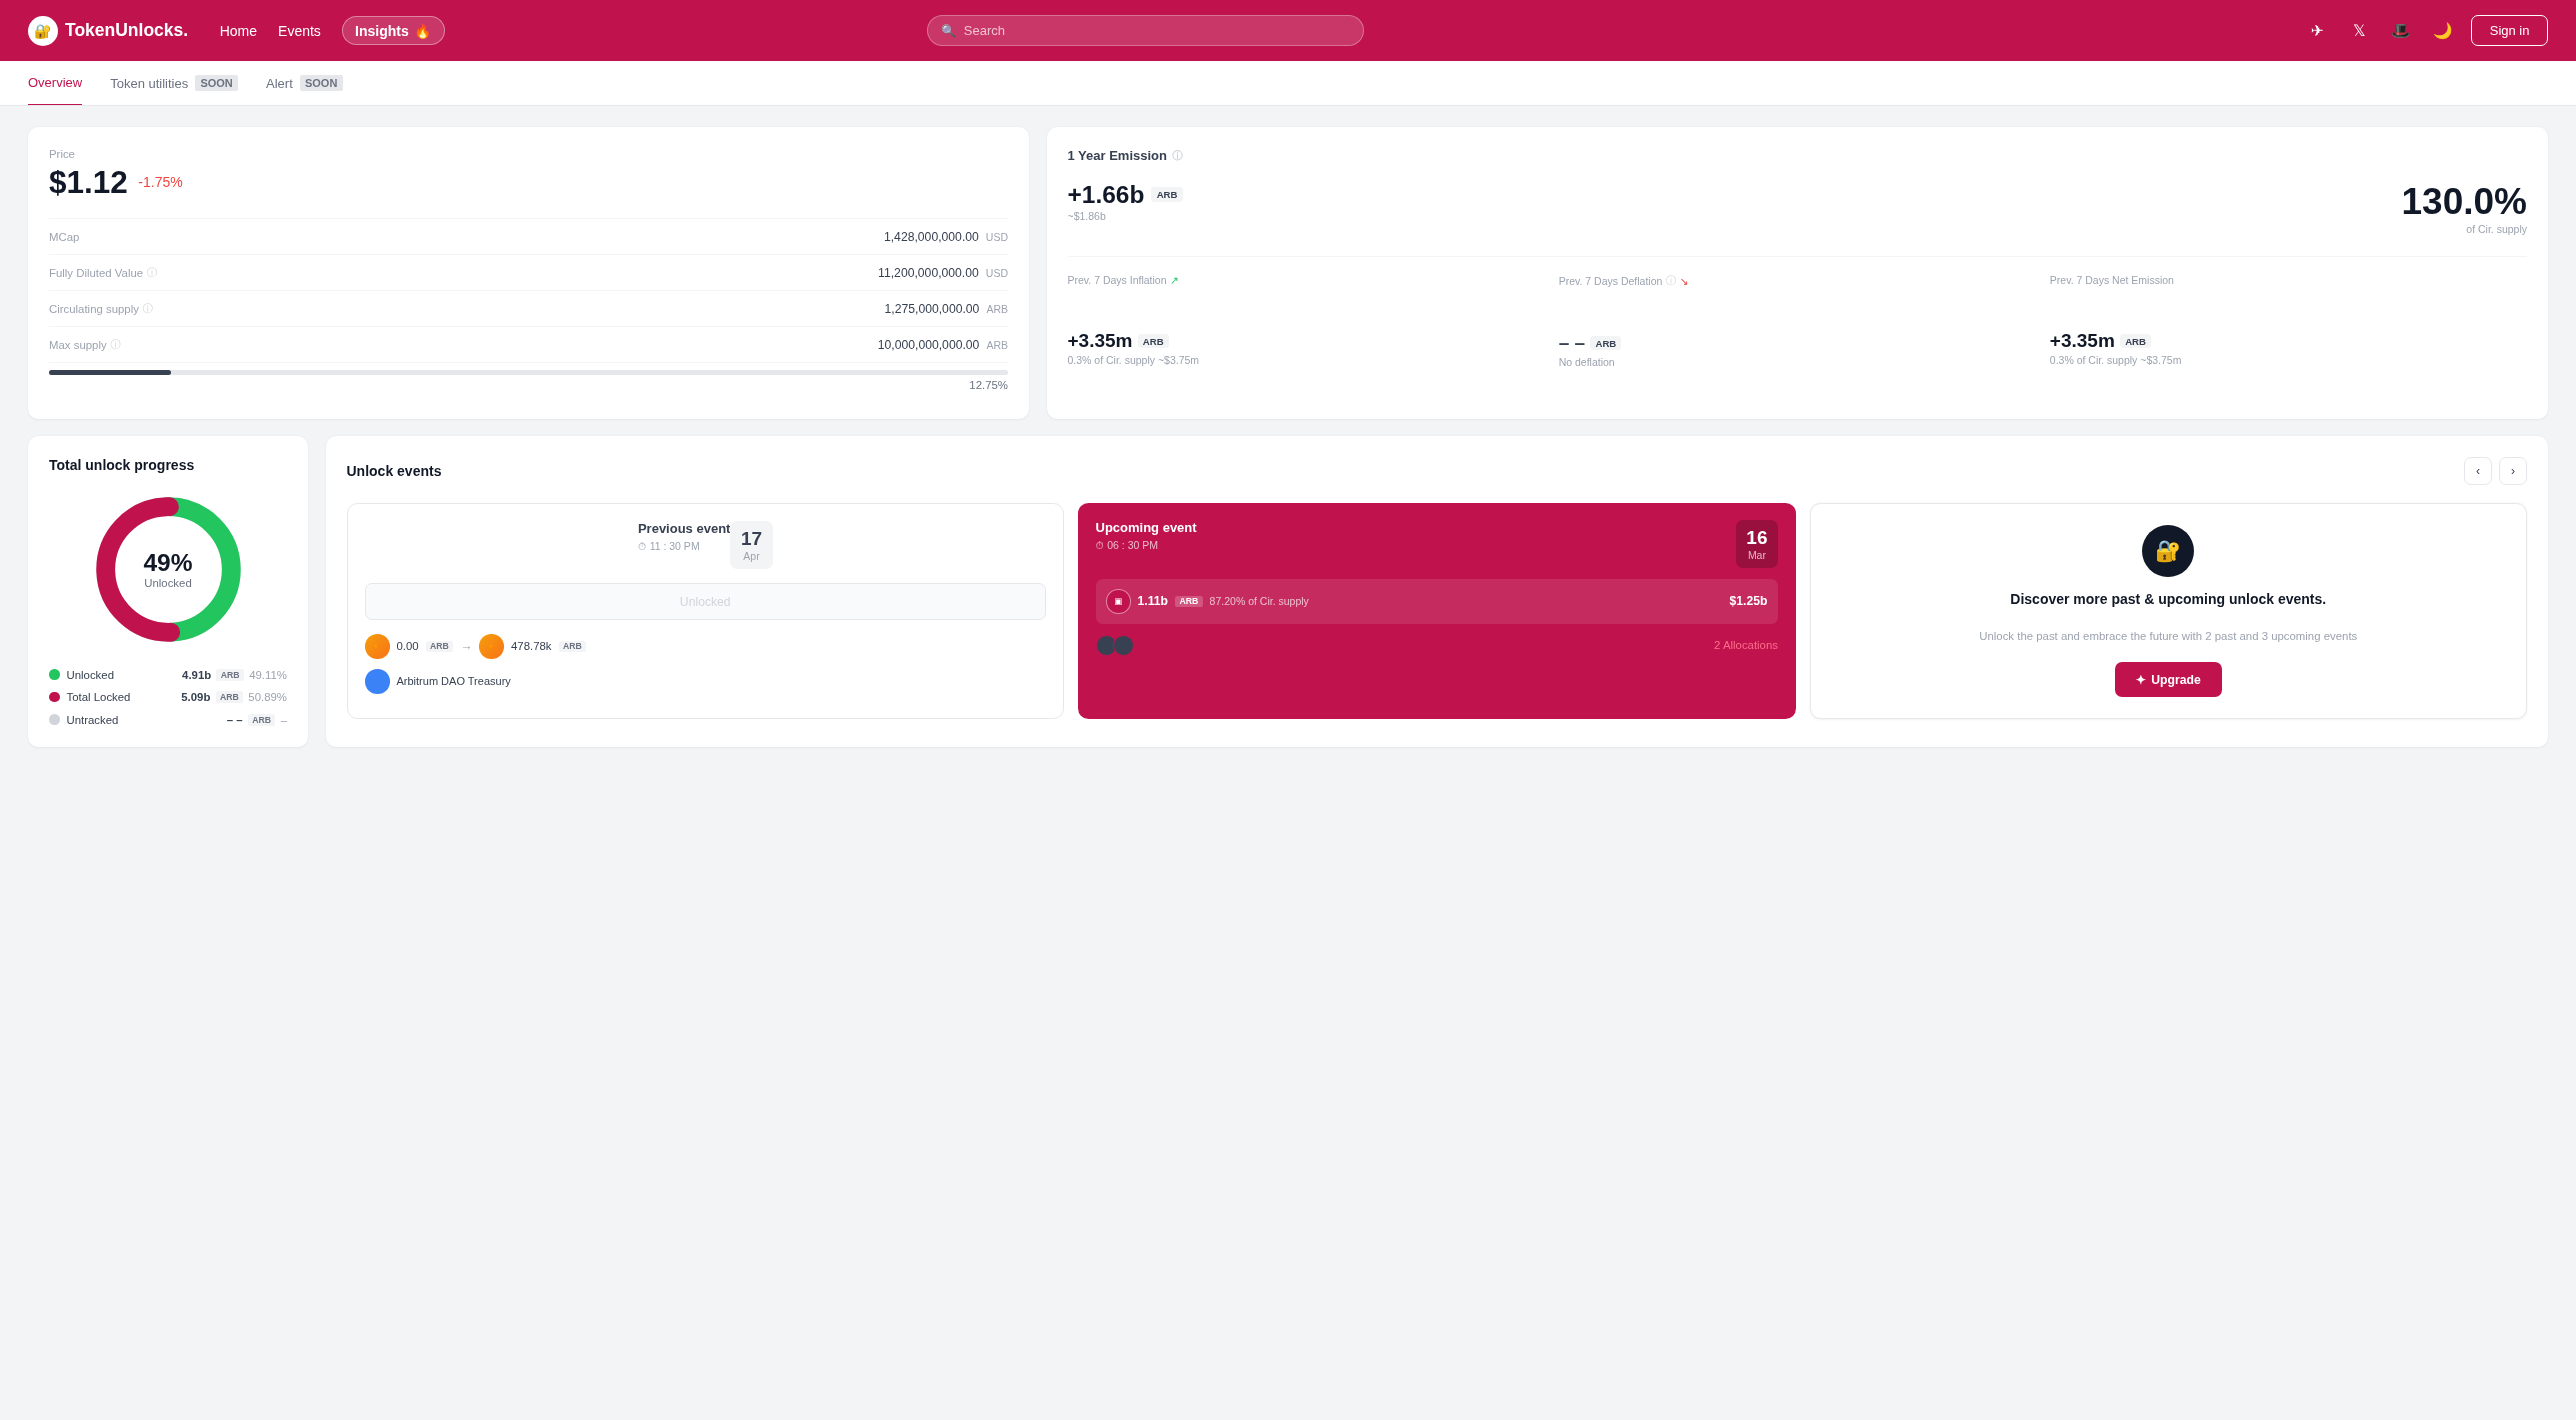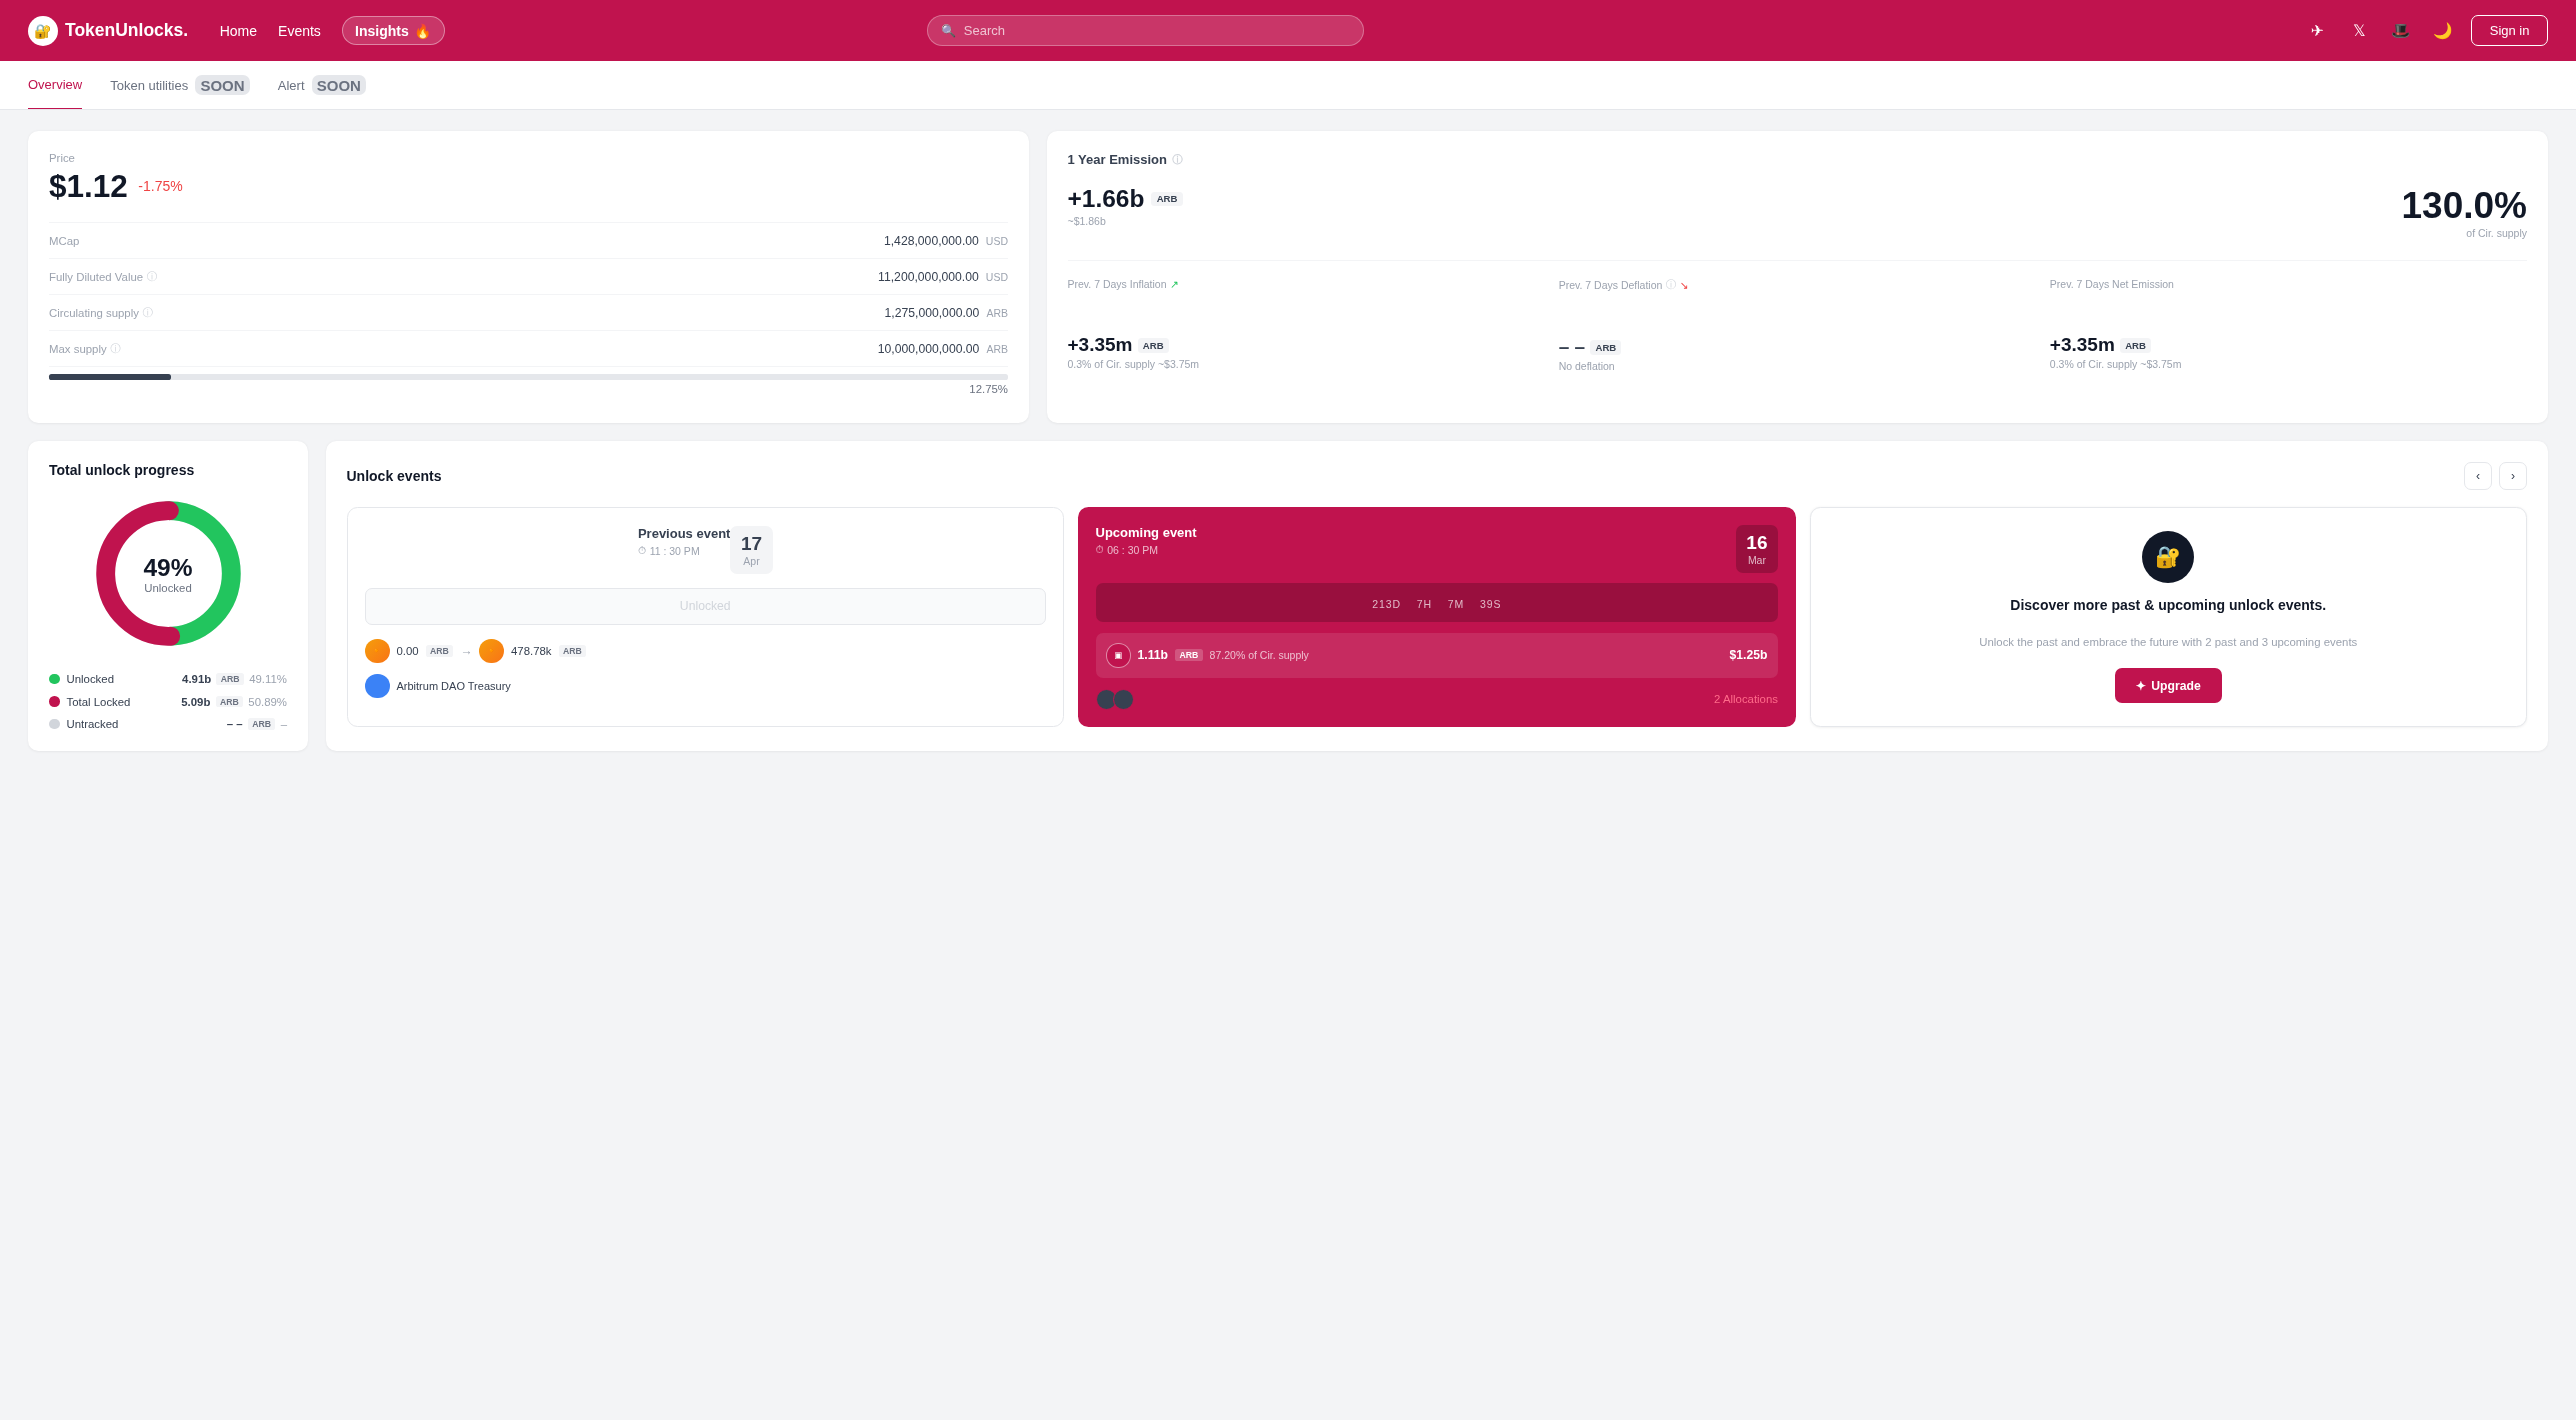--- a/index.html
+++ b/index.html
@@ -122,24 +122,24 @@
       align-items: center;
       gap: 7px;
     }
     .tab.active {
       color: #c0134e;
       border-bottom: 1.7px solid #c0134e;
     }
     .soon-badge {
       background: #e5e7eb;
       color: #6b7280;
-      font-size: 15px;
+      font-size: 11px;
       font-weight: 600;
       padding: 1.7px 5.2px;
-      border-radius: 7px;
+      border-radius: 2px;
     }
 
     
     .main-content {
       padding: 21px 28px;
       display: flex;
       flex-direction: column;
       gap: 17.5px;
     }
 
@@ -537,29 +537,20 @@
               <div class="upcoming-time">
                 <span>⏱</span>
                 <span>06 : 30 PM</span>
               </div>
             </div>
             <div class="upcoming-date-badge">
               <div class="upcoming-date-day">16</div>
               <div class="upcoming-date-month">Mar</div>
             </div>
           </div>
-          <div class="countdown">
-            <span>213</span><span>D</span>
-            &nbsp;
-            <span>7</span><span>H</span>
-            &nbsp;
-            <span>7M</span>
-            &nbsp;
-            <span>39</span><span>S</span>
-          </div>
           <div class="upcoming-token-row">
             <div class="upcoming-token-icon">
               <span style="color:white;font-size:8.7px;">▣</span>
             </div>
             <span class="upcoming-amount">1.11b</span>
             <span class="upcoming-arb">ARB</span>
             <span class="upcoming-pct">87.20% of Cir. supply</span>
             <span class="upcoming-usd">$1.25b</span>
           </div>
           <div class="allocations-row">

